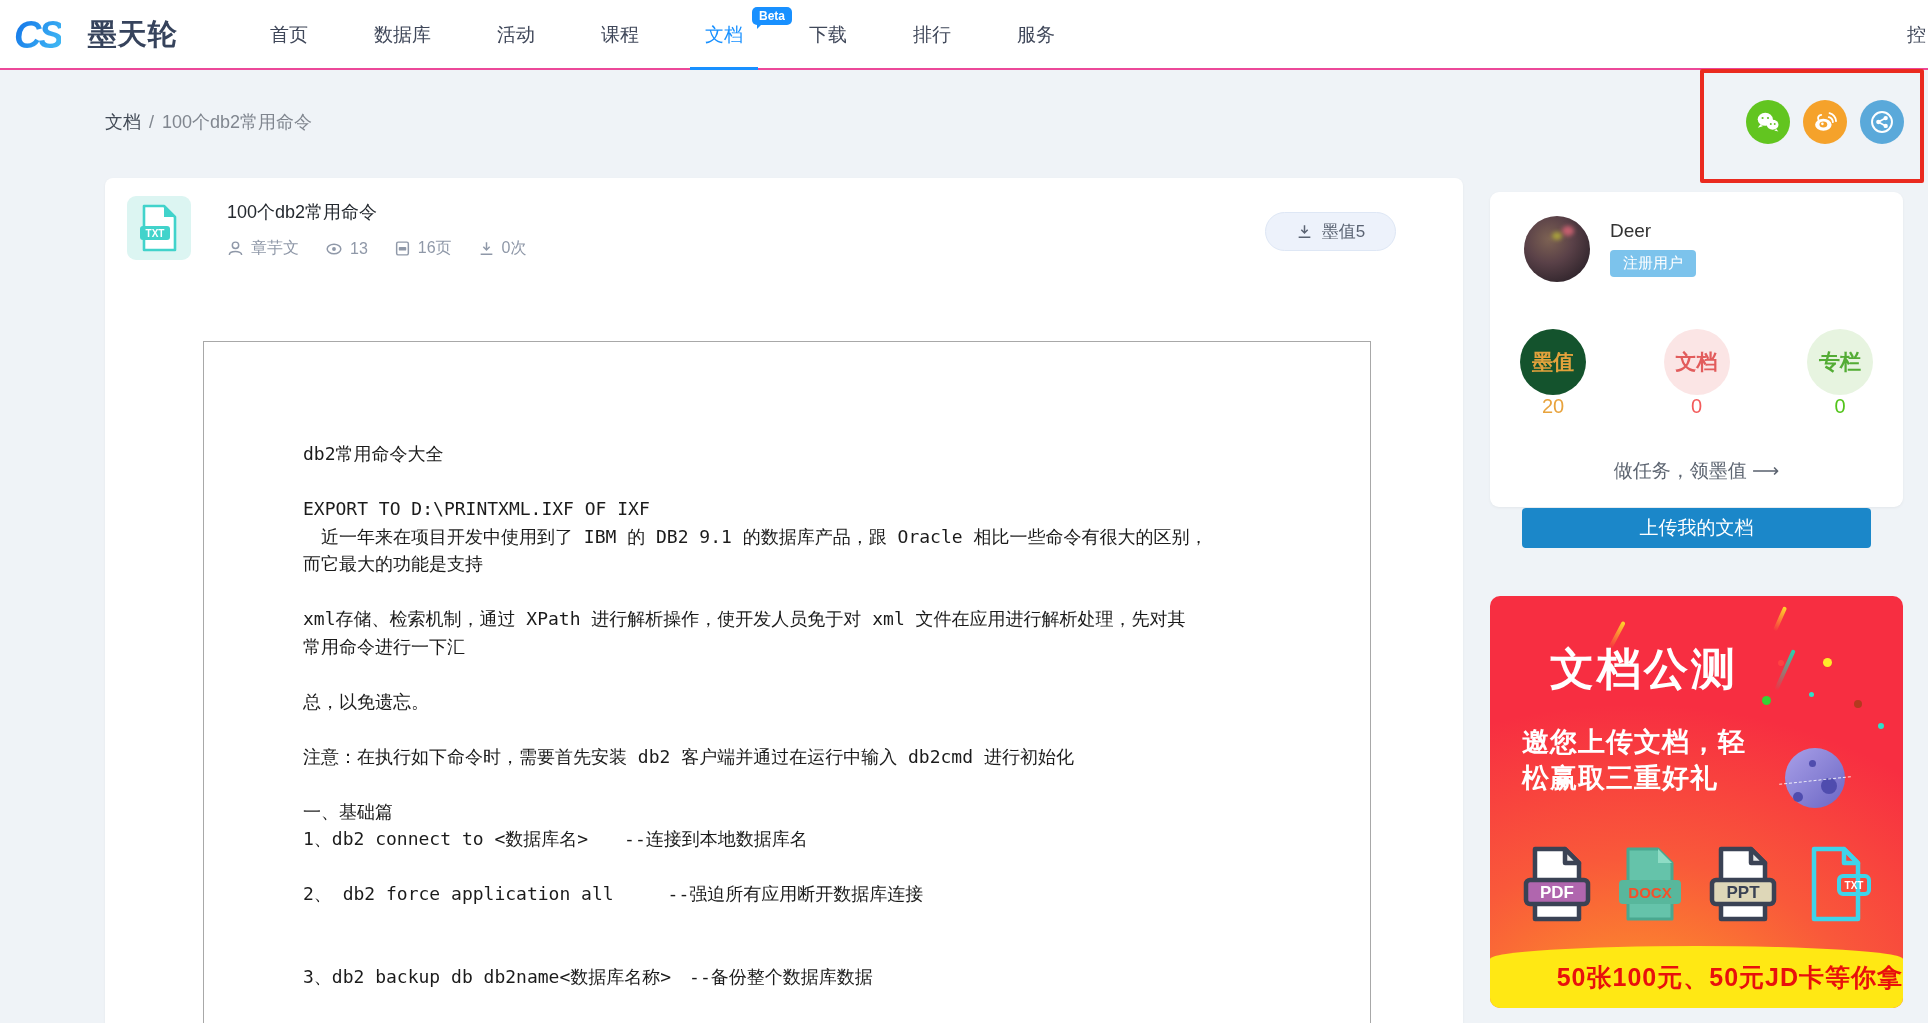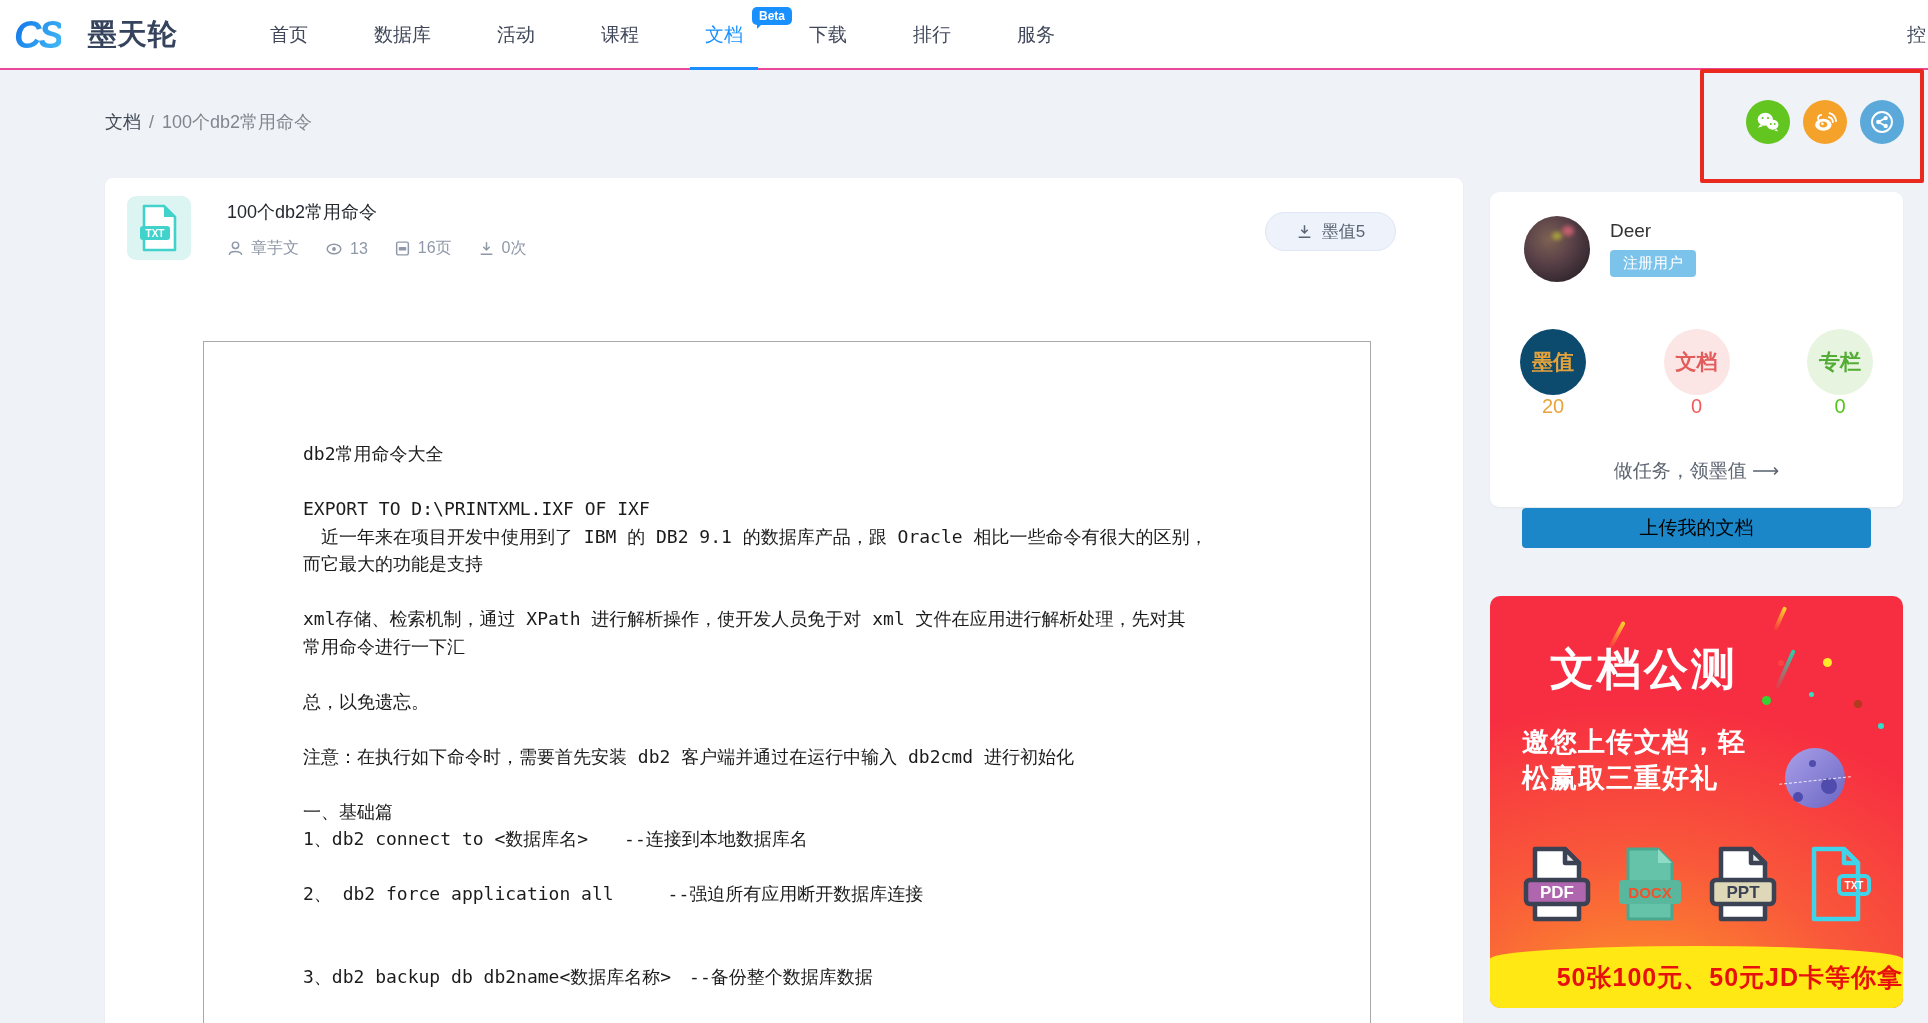--- a/index.html
+++ b/index.html
@@ -53,29 +53,29 @@
   .user-card { position:absolute; left:1490px; top:178px; width:413px; height:315px; background:#fff; border-radius:9px; box-shadow:0 1px 3px rgba(0,0,0,.05); z-index:2;margin-top:14px; }
   .avatar { position:absolute; left:34px; top:24px; width:66px; height:66px; border-radius:50%; overflow:hidden; cursor:pointer;
             background:radial-gradient(circle at 38% 35%, #7d6253 0%, #5a4148 40%, #35282f 75%, #241c22 100%); }
   .avatar .fl1 { position:absolute; left:38px; top:10px; width:12px; height:10px; border-radius:50%; background:#c45f6e; filter:blur(2px); }
   .avatar .fl2 { position:absolute; left:28px; top:16px; width:10px; height:8px; border-radius:50%; background:#a9a23c; filter:blur(2px); }
   .user-name { position:absolute; left:120px; top:28px; font-size:19px; color:#333; cursor:pointer; }
   .user-badge { position:absolute; left:120px; top:58px; background:#7cc3ec; color:#fff; font-size:15px; padding:4px 13px; border-radius:4px; }
   .stats-row { position:absolute; left:0; top:137px; width:100%; display:flex; justify-content:space-between; padding:0 30px; }
   .stat-circle { width:66px; height:66px; border-radius:50%; display:flex; align-items:center; justify-content:center;
                  font-family:"DejaVu Serif", serif; font-weight:700; font-size:21px; }
-  .stat-mz { background:#0c4a6e; color:#e3a23c; }
+  .stat-mz { background:#14532d; color:#e3a23c; }
   .stat-wd { background:#fbe5e5; color:#e25c5c; }
   .stat-zl { background:#e7f4e0; color:#53ac35; }
   .values-row { position:absolute; left:0; top:203px; width:100%; display:flex; justify-content:space-between; padding:0 30px; }
   .stat-value { width:66px; text-align:center; font-size:20px; }
   .v-mz { color:#e8a33d; } .v-wd { color:#f35b5b; } .v-zl { color:#52c41a; }
   .task-link { position:absolute; left:0; top:266px; width:100%; text-align:center; font-size:19px; color:#5c6470; cursor:pointer; }
   .upload-btn { position:absolute; left:32px; top:316px; width:349px; height:40px; background:#1b87c9; border-radius:4px; border:none;
-                color:#000000; font-size:19px; display:flex; align-items:center; justify-content:center; cursor:pointer; }
+                color:#ffffff; font-size:19px; display:flex; align-items:center; justify-content:center; cursor:pointer; }
 
   
   .ad-banner { position:absolute; left:1490px; top:596px; width:413px; height:412px; border-radius:10px; overflow:hidden; cursor:pointer; z-index:2;
                background:radial-gradient(ellipse 430px 320px at 35% 104%, #fd9b28 0%, #f9593a 52%, #f72e41 100%); }
   .ad-title { position:absolute; left:60px; top:44px; font-size:44px; font-weight:900; color:#fff; letter-spacing:3px; }
   .ad-sub { position:absolute; left:32px; font-size:27px; font-weight:800; color:#fff; letter-spacing:1px; }
   .ad-sub.l1 { top:128px; } .ad-sub.l2 { top:164px; }
   .comet { position:absolute; width:4px; border-radius:2px; }
   .comet1 { left:125px; top:24px; height:30px; background:linear-gradient(#ffd829,transparent); transform:rotate(28deg); }
   .comet2 { left:288px; top:10px; height:26px; background:linear-gradient(#ffd829,transparent); transform:rotate(24deg); }

